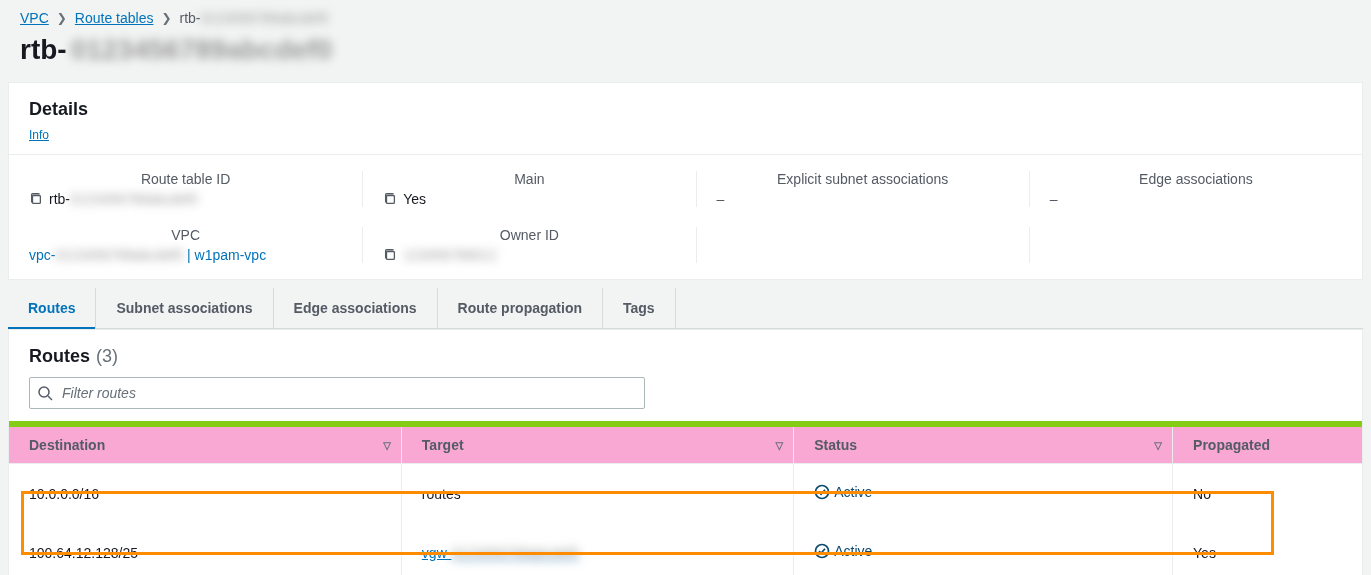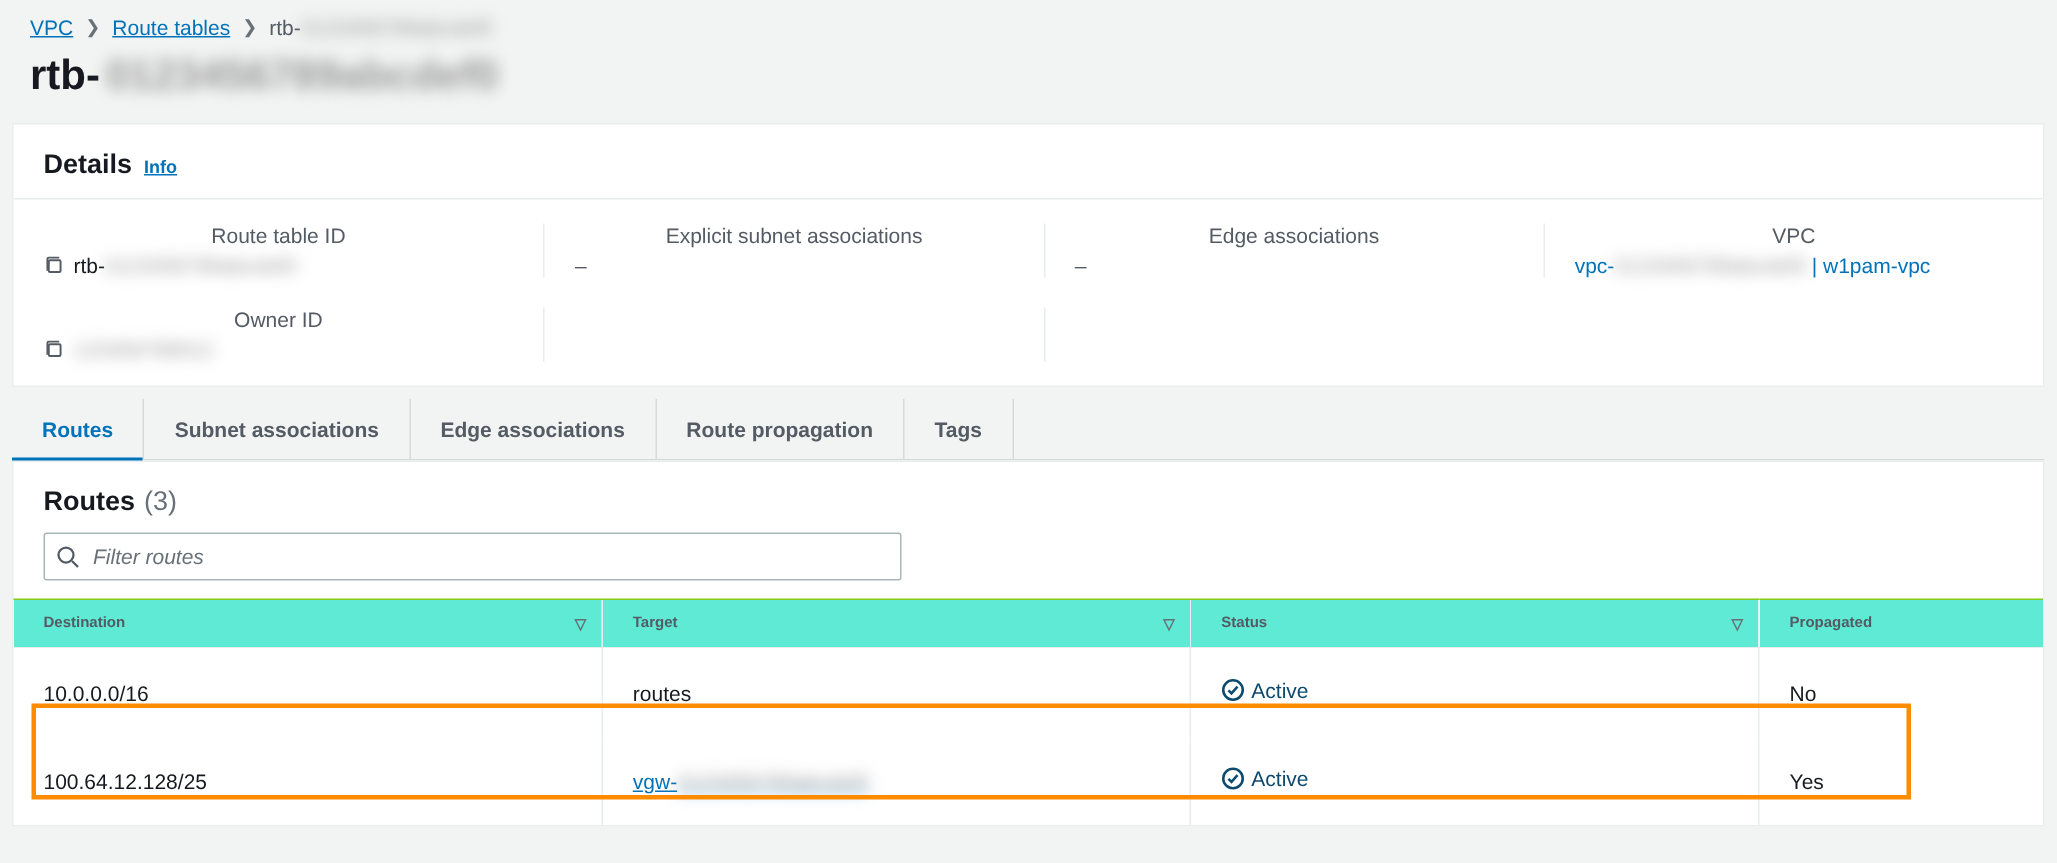--- a/index.html
+++ b/index.html
@@ -9,23 +9,23 @@
   .breadcrumb { padding: 10px 20px 4px; display: flex; align-items: center; gap: 8px; font-size: 14px; }
   .breadcrumb a { text-decoration: underline; }
   .breadcrumb .crumb-last { color: #545b64; }
   .chevron { color: #687078; font-size: 12px; }
 
   .page-title-wrap { padding: 4px 20px 16px; }
   .page-title { font-size: 28px; font-weight: 700; display: inline-flex; align-items: center; gap: 4px; }
   .blur { filter: blur(5px); color: #999; user-select: none; }
 
   .panel { background: #fff; border: 1px solid #eaeded; margin: 0 8px 8px; }
-  .panel-header { padding: 16px 20px 12px; border-bottom: 1px solid #eaeded; display: flex; align-items: baseline; gap: 8px; }
+  .panel-header { padding: 16px 20px 12px; border-bottom: 1px solid #eaeded; display: flex; align-items: baseline; gap: 8px; flex-direction: column; }
   .panel-header h2 { font-size: 18px; font-weight: 700; }
-  .info-link { font-size: 12px; color: #0073bb; font-weight: 700; text-decoration: underline; cursor: pointer; }
+  .info-link { font-size: 12px; color: #0073bb; font-weight: 400; text-decoration: underline; cursor: pointer; }
   .panel-body { padding: 16px 20px; }
 
   .details-grid { display: grid; grid-template-columns: 1fr 1fr 1fr 1fr; gap: 20px 20px; }
   .details-grid .cell { border-left: 1px solid #eaeded; padding-left: 20px; }
   .details-grid .cell:first-child,
   .details-grid .cell:nth-child(5) { border-left: none; padding-left: 0; }
   .field-label { font-size: 14px; color: #545b64; margin-bottom: 4px; text-align: center; }
   .field-value { font-size: 14px; display: flex; align-items: center; gap: 6px; flex-wrap: wrap; }
   .copy-icon { width: 14px; height: 14px; display: inline-block; color: #545b64; }
   .dash { color: #545b64; }
@@ -34,27 +34,27 @@
   .tab { padding: 12px 20px; font-size: 14px; color: #545b64; border-right: 1px solid #d5dbdb; cursor: pointer; position: relative; font-weight: 700; }
   .tab.active { color: #0073bb; }
   .tab.active::after { content: ""; position: absolute; left: 0; right: 0; bottom: -1px; height: 2px; background: #0073bb; }
 
   .routes-panel { background: #fff; border: 1px solid #eaeded; margin: 0 8px 8px; padding: 16px 0 0; }
   .routes-header { padding: 0 20px 10px; display: flex; align-items: baseline; gap: 6px; }
   .routes-header h2 { font-size: 18px; font-weight: 700; }
   .routes-count { font-size: 18px; font-weight: 400; color: #687078; }
 
   .filter-wrap { padding: 0 20px 12px; }
-  .filter-box { position: relative; width: 572px; }
+  .filter-box { position: relative; width: 616px; }
   .filter-box input { width: 100%; height: 32px; border: 1px solid #aab7b8; border-radius: 2px; padding: 4px 8px 4px 32px; font-size: 14px; }
   .filter-box input::placeholder { color: #687078; font-style: italic; }
   .filter-box .search-icon { position: absolute; left: 8px; top: 50%; transform: translateY(-50%); width: 16px; height: 16px; color: #545b64; }
 
   table.routes { width: 100%; border-collapse: collapse; }
-  table.routes th { text-align: left; font-weight: 700; font-size: 10px; padding: 10px 20px; background: #5eead4; border-top: 1px solid #84cc16; border-bottom: 1px solid #eaeded; color: #545b64; position: relative; }
+  table.routes th { text-align: left; font-weight: 700; font-size: 14px; padding: 10px 20px; background: #f9a8d4; border-top: 6px solid #84cc16; border-bottom: 1px solid #eaeded; color: #545b64; position: relative; }
   table.routes th.sortable::after { content: "▽"; font-size: 10px; color: #687078; position: absolute; right: 10px; top: 50%; transform: translateY(-50%); }
   table.routes th + th { border-left: 1px solid #eaeded; }
   table.routes td { padding: 20px 20px; font-size: 14px; vertical-align: middle; }
   table.routes td + td { border-left: 1px solid #eaeded; }
   .status-active { color: #0c4a6e; display: inline-flex; align-items: center; gap: 4px; }
   .status-active svg { width: 16px; height: 16px; }
 
   .annot-box { border: 3px solid #ff8c00; position: absolute; pointer-events: none; }
   .table-wrap { position: relative; }
 </style>
@@ -91,20 +91,32 @@
         <div class="field-value">
           <span class="copy-icon">
             <svg viewBox="0 0 16 16" fill="none" stroke="currentColor" stroke-width="1.5">
                 <rect x="4" y="4" width="9" height="9" rx="1"></rect>
                 <path d="M3 12V3a1 1 0 0 1 1-1h8"></path>
               </svg>
           </span>
           <span>
             <span>rtb-</span><span class="blur">0123456789abcdef0</span>
           </span>
+        </div>
+      </div>
+      <div class="cell">
+        <div class="field-label">Main</div>
+        <div class="field-value">
+          <span class="copy-icon">
+            <svg viewBox="0 0 16 16" fill="none" stroke="currentColor" stroke-width="1.5">
+                <rect x="4" y="4" width="9" height="9" rx="1"></rect>
+                <path d="M3 12V3a1 1 0 0 1 1-1h8"></path>
+              </svg>
+          </span>
+          <span>Yes</span>
         </div>
       </div>
       <div class="cell">
         <div class="field-label">Explicit subnet associations</div>
         <div class="field-value">
             <span class="dash">–</span>
           </div>
       </div>
       <div class="cell">
         <div class="field-label">Edge associations</div>

